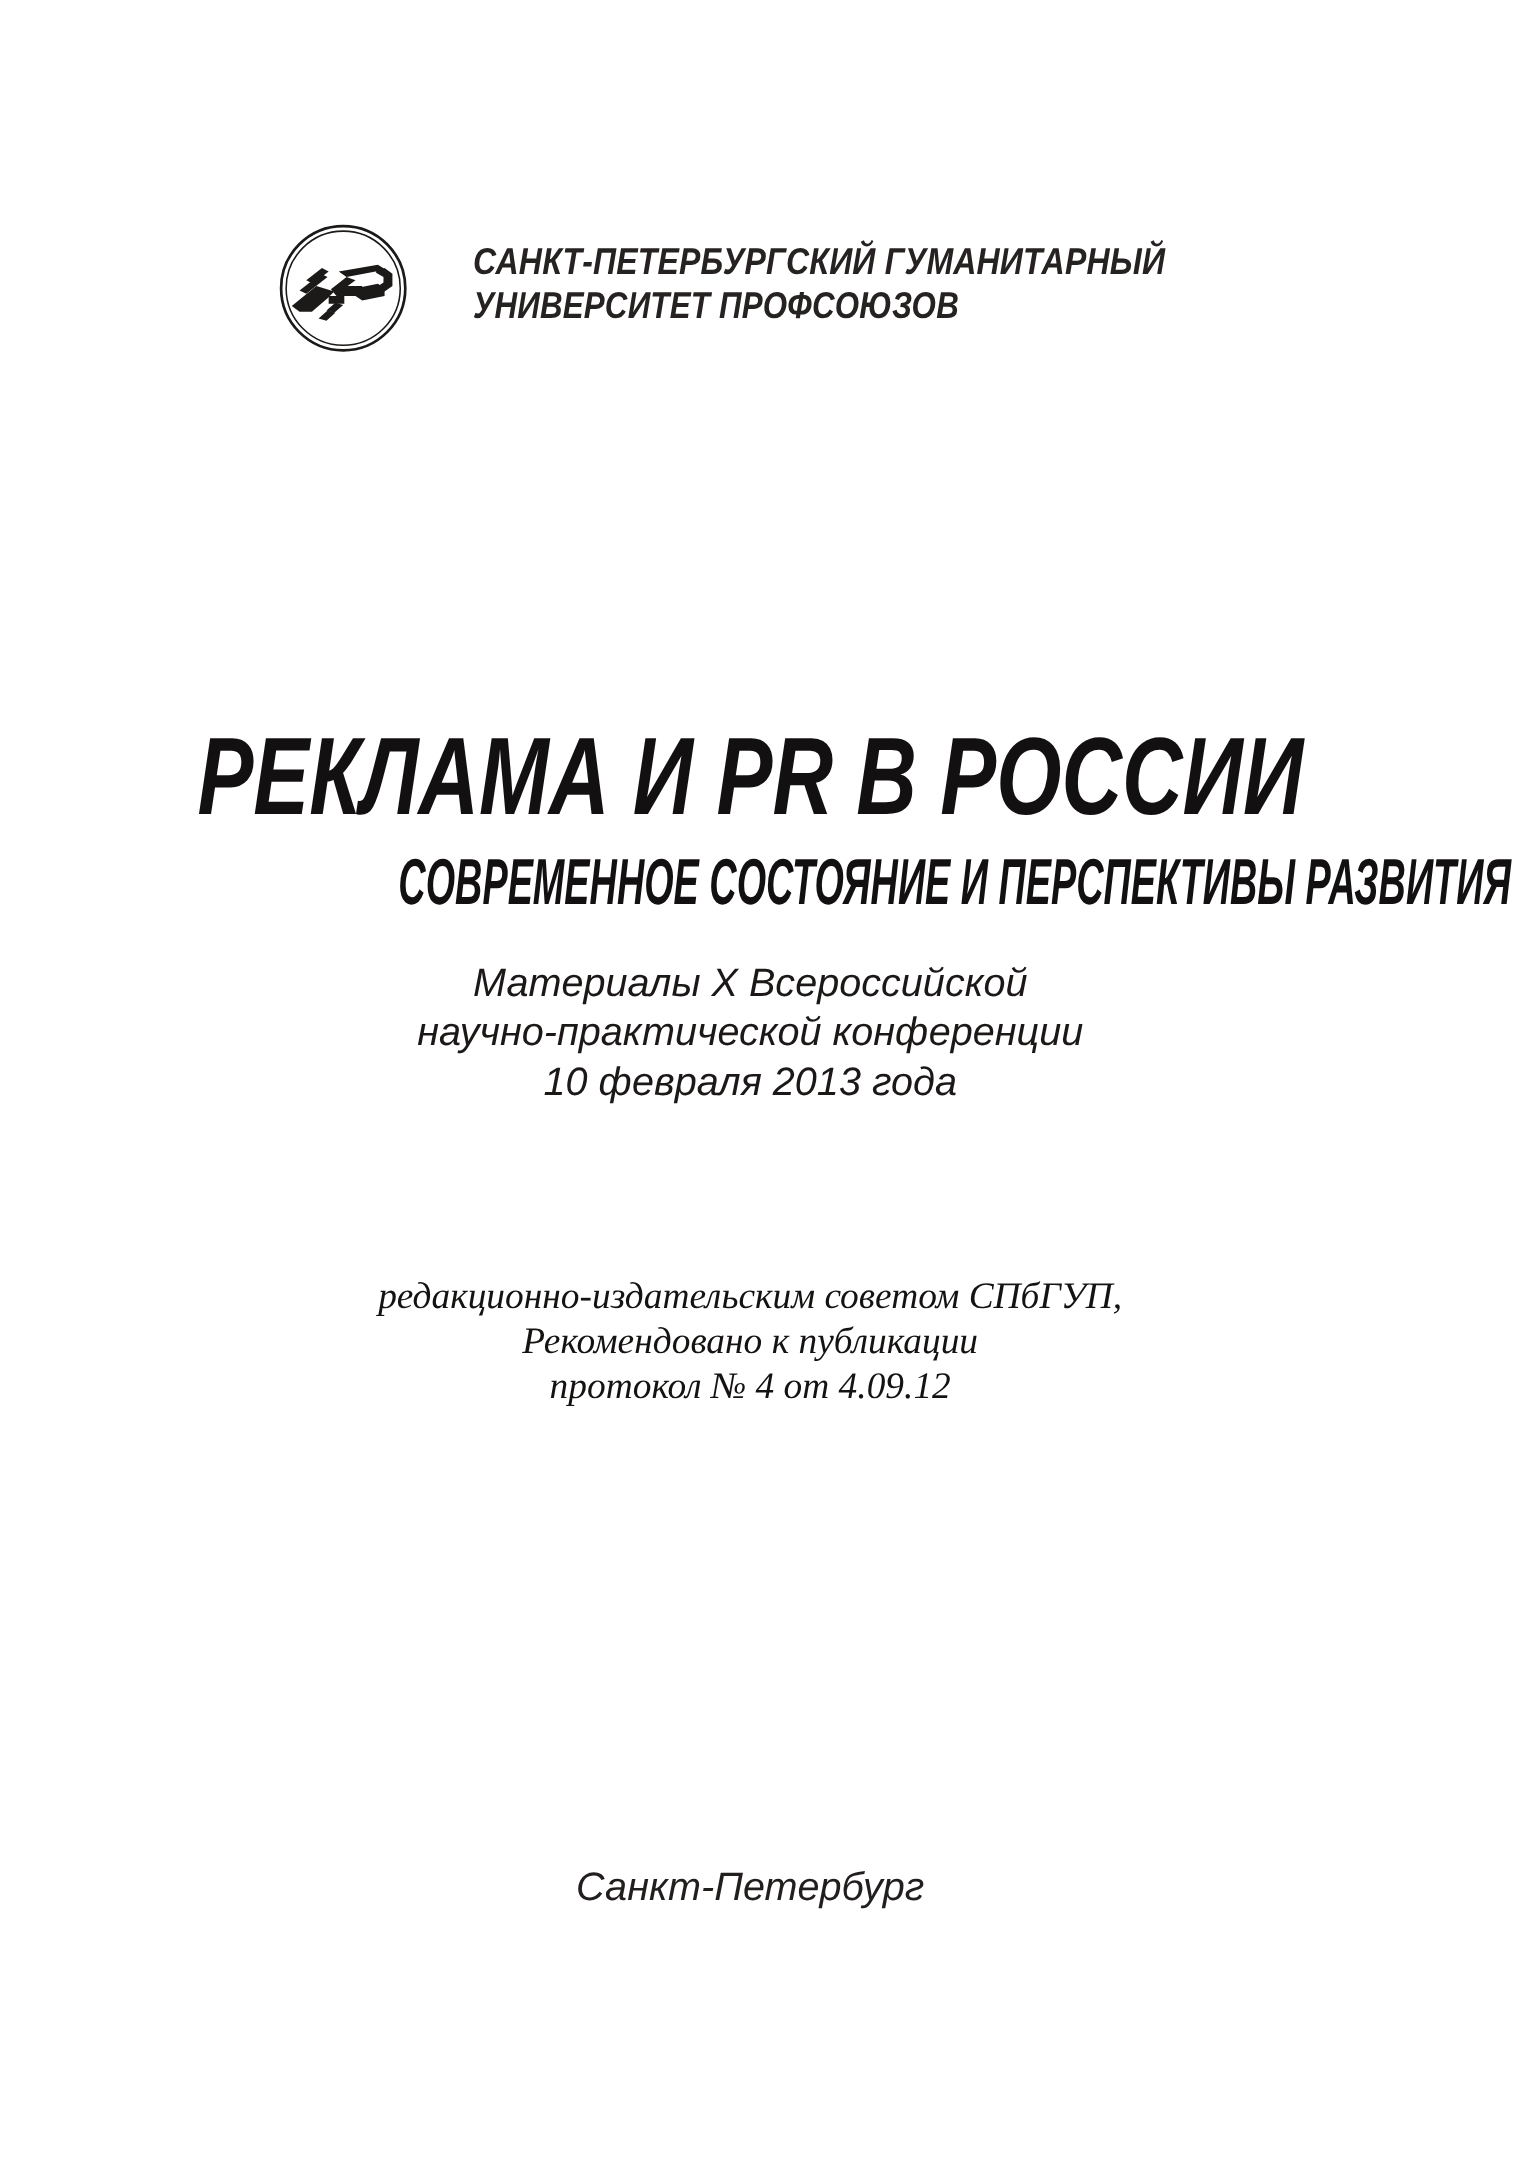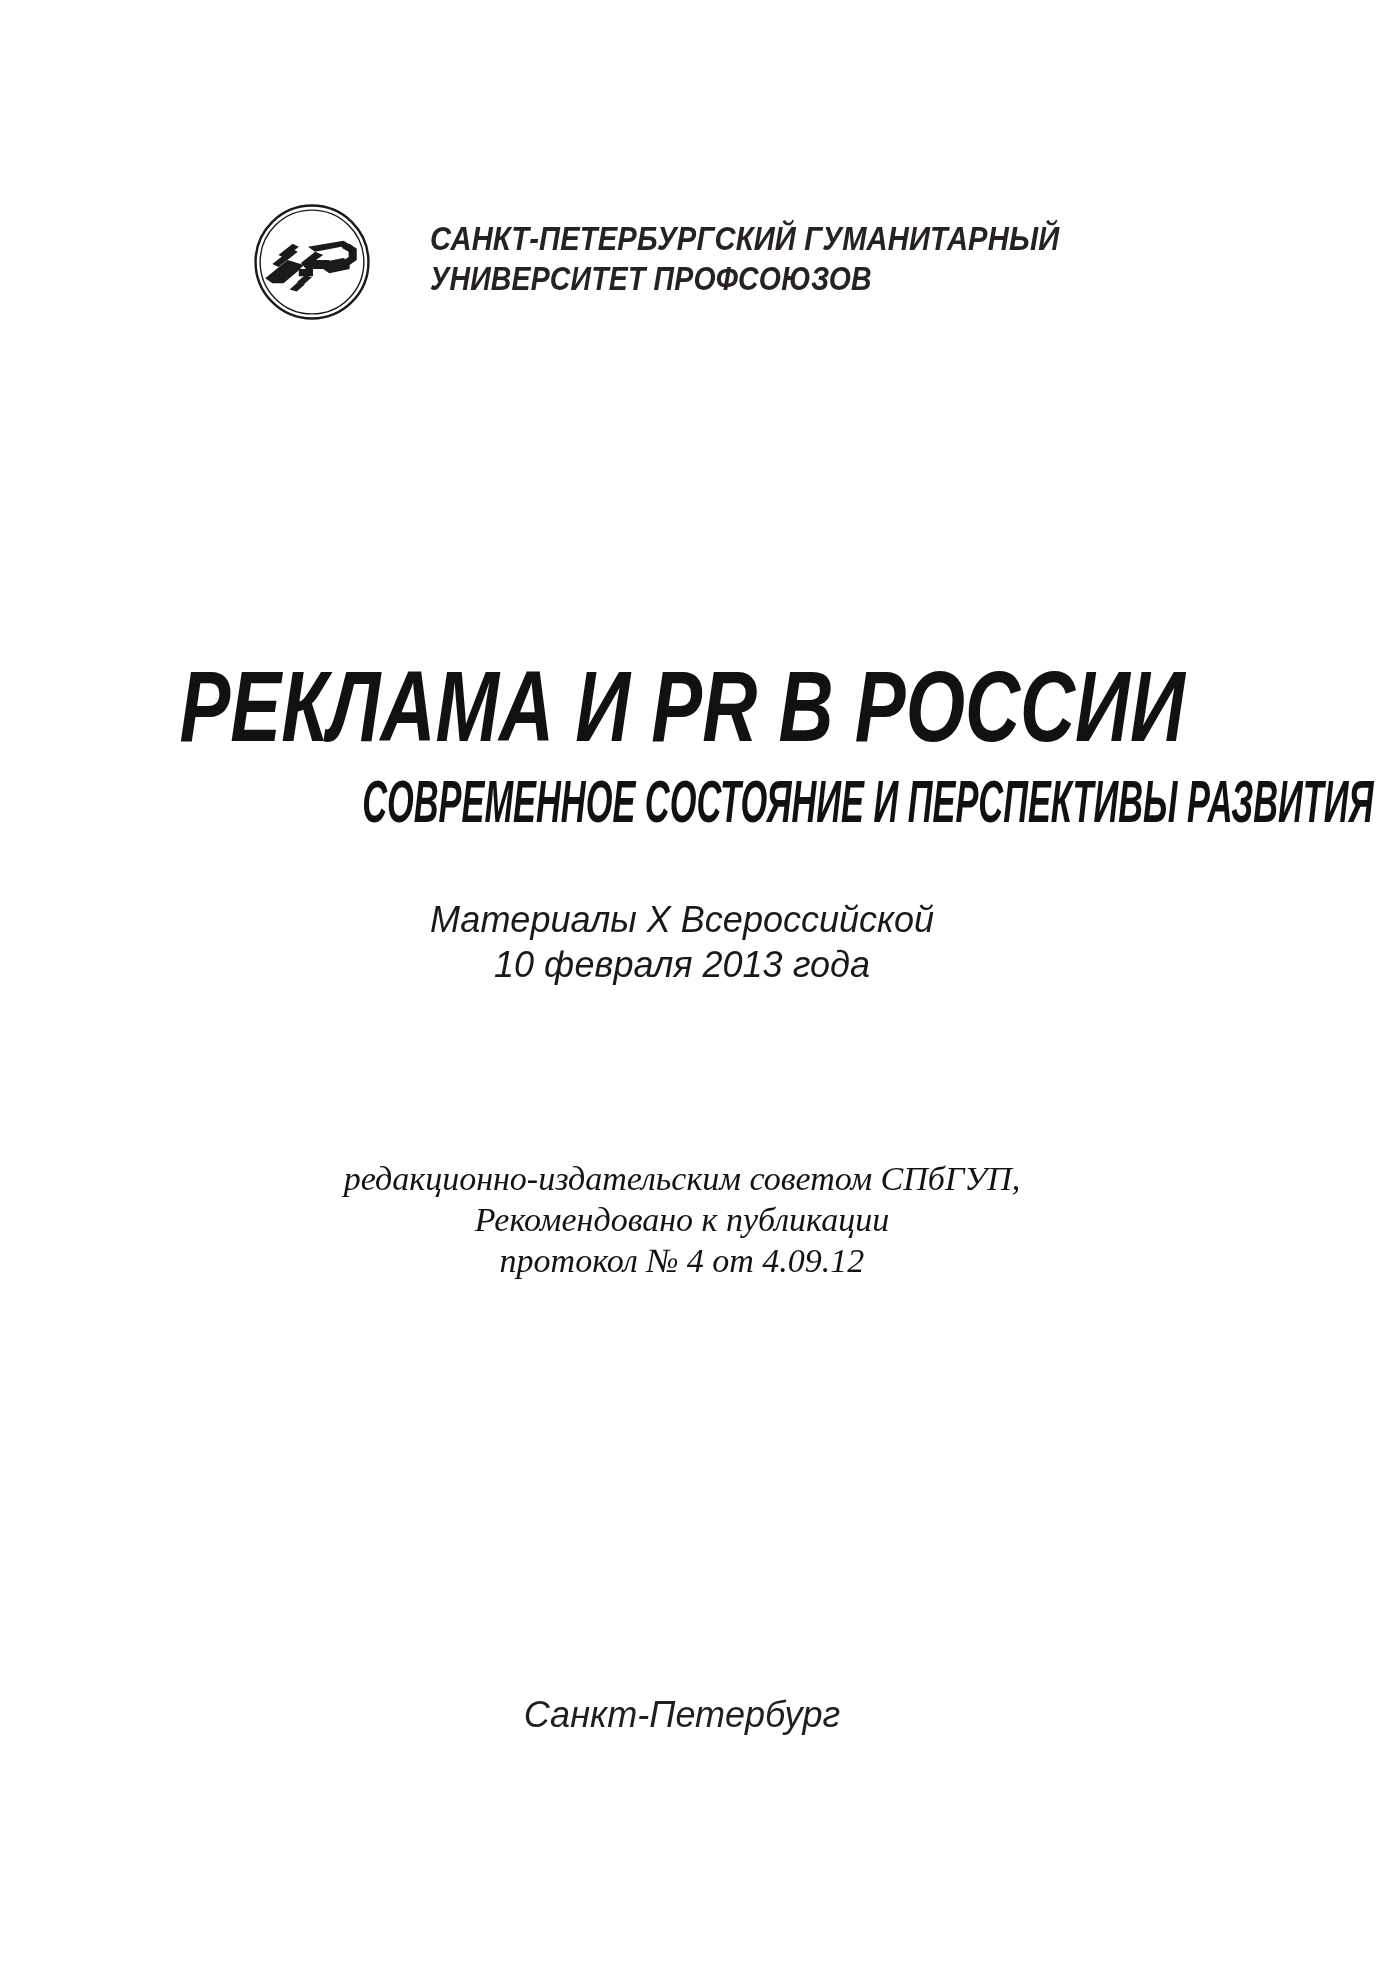--- a/index.html
+++ b/index.html
@@ -34,21 +34,21 @@
     top:656px;
     font-weight:bold;font-size:100px;line-height:100px;
     color:#121010;
   }
   .sub-title{
     top:773px;
     font-weight:bold;font-size:59px;line-height:59px;
     color:#121010;
   }
   .conference{
-    top:897px;
+    top:870px;
     font-size:36px;line-height:45px;
     color:#1b1817;
   }
   .approval{
     top:1158px;
     font-family:"Liberation Serif",serif;
     font-size:34px;line-height:41px;
     color:#151312;
   }
   .imprint{
@@ -90,20 +90,21 @@
   <div class="center-block sub-title">
     <span class="fit fit-center" style="transform: scaleX(0.582722);">СОВРЕМЕННОЕ СОСТОЯНИЕ И ПЕРСПЕКТИВЫ РАЗВИТИЯ</span>
   </div>
 
   <div class="center-block main-title">
     <span class="fit fit-center" style="transform: scaleX(0.762618);">РЕКЛАМА И PR В РОССИИ</span>
   </div>
 
   <div class="center-block conference">
     <div>Материалы X Всероссийской</div>
+    <div>научно-практической конференции</div>
     <div>10 февраля 2013 года</div>
   </div>
 
   <div class="center-block approval">
     <div>редакционно-издательским советом СПбГУП,</div>
     <div>Рекомендовано к публикации</div>
     <div>протокол № 4 от 4.09.12</div>
   </div>
 
   <div class="center-block imprint">

